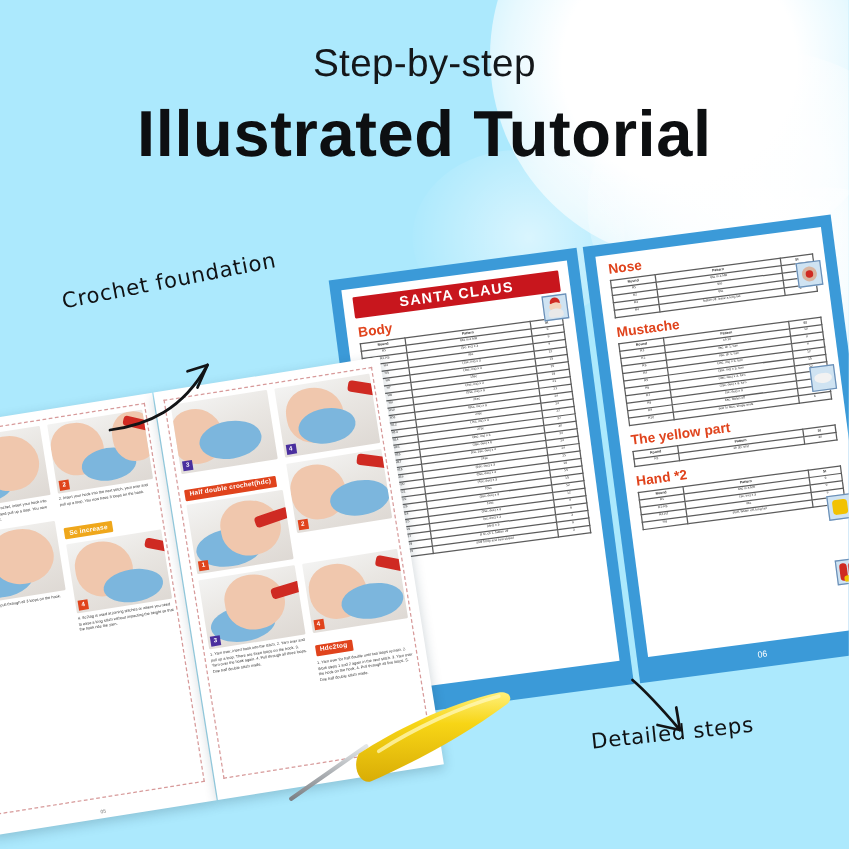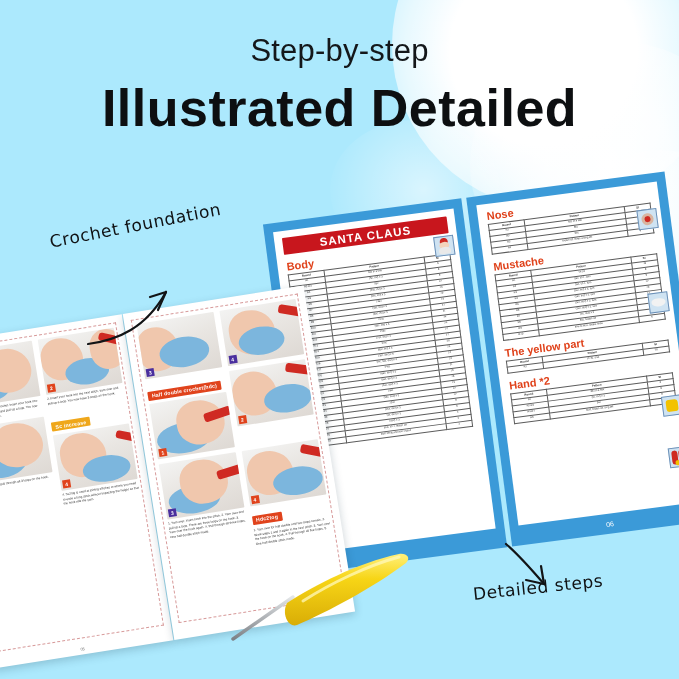--- a/index.html
+++ b/index.html
@@ -91,21 +91,21 @@
 
 <div class="stage">
 
   <div class="sky"></div>
   <div class="cloud-a"></div>
   <div class="cloud-b"></div>
   <div class="cloud-c"></div>
   <div class="cloud-d"></div>
 
   <div class="kicker">Step-by-step</div>
-  <div class="headline">Illustrated  Detailed</div>
+  <div class="headline">Illustrated  Tutorial</div>
 
   <div class="book" id="right-book">
 
     <div class="rb-page" id="rb-left">
       <div class="inner">
         <div class="title-banner">SANTA CLAUS</div>
         <div class="sec-title">Body</div>
         <table class="ptable" id="tbl-body">
             <colgroup>
               <col class="col-r">

